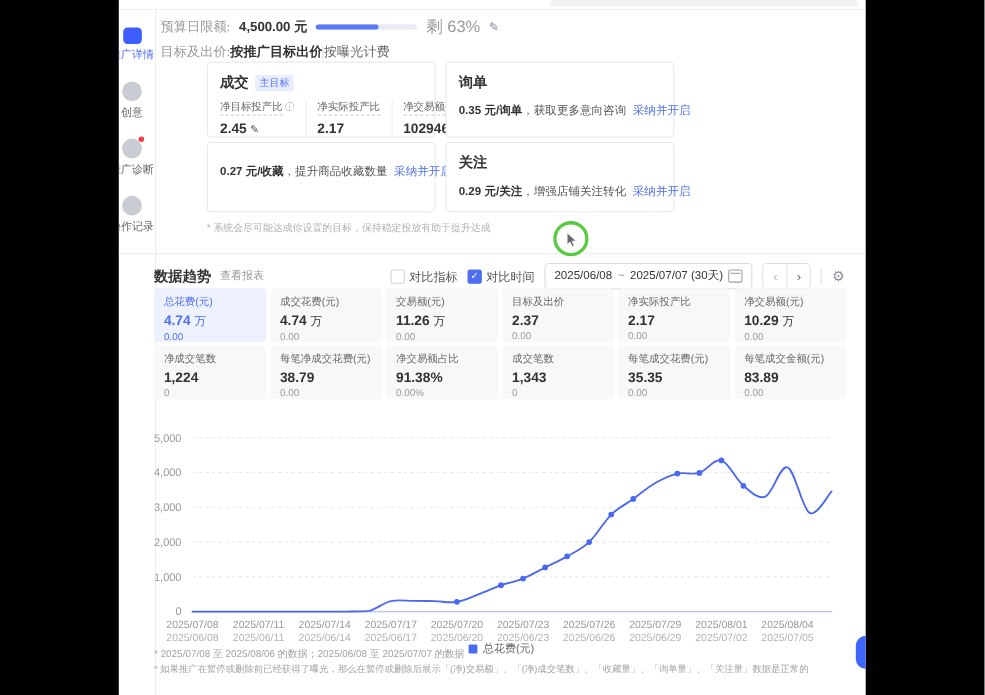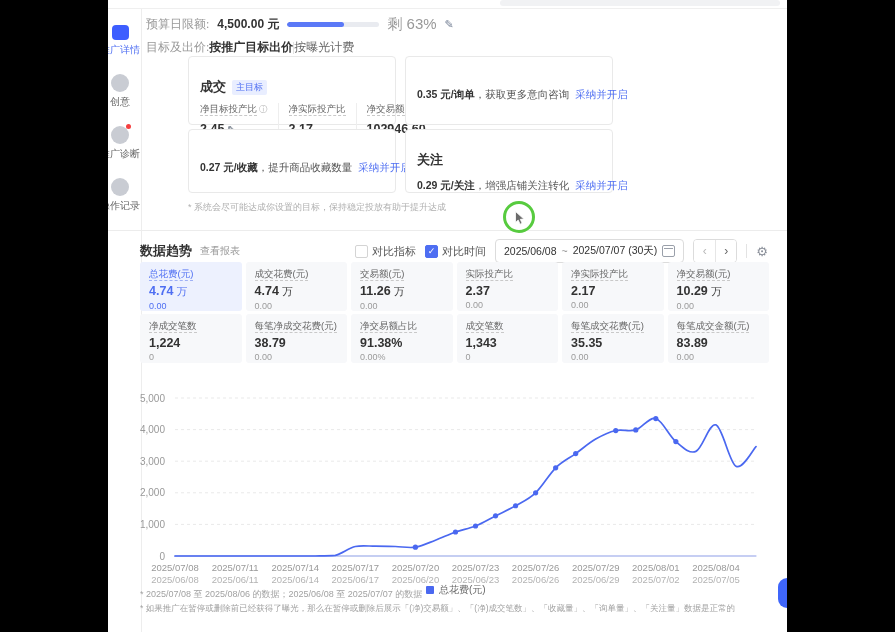--- a/index.html
+++ b/index.html
@@ -30,21 +30,21 @@
   .rem{color:#999;font-size:15px;}
   .pencil{color:#7a8599;font-size:11px;cursor:pointer;}
 
   .goalbar-row{position:absolute;left:38px;top:39px;display:flex;align-items:center;font-size:12px;}
   .gb-opt{color:#666;cursor:pointer;}
   .gb-opt.sel{color:#333;font-weight:bold;}
   .gb-sep{width:1px;height:12px;background:#e3e3e3;}
 
   
   .goal-grid{position:absolute;left:80px;top:56px;width:424px;display:grid;grid-template-columns:208px 208px;grid-template-rows:69px 64px;gap:4px 9px;}
-  .gcard{border:1px solid #e9e9e9;border-radius:4px;background:#fff;box-sizing:border-box;padding:21px 11px;}
+  .gcard{border:1px solid #e9e9e9;border-radius:4px;background:#fff;box-sizing:border-box;padding:9px 11px;}
   .gtitle-row{display:flex;align-items:center;gap:6px;}
   .gtitle{font-size:13px;font-weight:bold;color:#333;}
   .gbadge{font-size:9px;color:#4e6ef2;background:#e9eeff;padding:1px 4px;border-radius:2px;}
   .gmetrics{display:flex;margin-top:7px;}
   .gm{padding-right:10px;}
   .gm+.gm{border-left:1px solid #eee;padding-left:10px;}
   .gm-l{font-size:9.5px;color:#666;white-space:nowrap;}
   .dashed{border-bottom:1px dashed #c9c9c9;padding-bottom:1px;text-align:right;}
   .info{font-size:8.5px;color:#b3b3b3;margin-left:2px;}
   .gm-v{font-size:12.5px;font-weight:bold;color:#333;margin-top:6px;}
@@ -162,20 +162,23 @@
           <div class="gm-v"><span>2.17</span></div>
         </div>
         <div class="gm">
           <div class="gm-l"><span class="dashed">净交易额(元)</span></div>
           <div class="gm-v"><span>102946.60</span></div>
         </div>
       </div>
     </div>
 
     <div class="gcard">
+      <div class="gtitle-row">
+          <span class="gtitle">询单</span>
+        </div>
       <div class="gdesc"><span class="gprice">0.35 元/询单</span><span>，获取更多意向咨询</span><a class="gaction">采纳并开启</a></div>
     </div>
 
     <div class="gcard">
       <div class="gdesc"><span class="gprice">0.27 元/收藏</span><span>，提升商品收藏数量</span><a class="gaction">采纳并开启</a></div>
     </div>
 
     <div class="gcard">
       <div class="gtitle-row">
           <span class="gtitle">关注</span>
@@ -224,21 +227,21 @@
         <div class="m-l"><span class="dashed2">成交花费(元)</span></div>
         <div class="m-v">4.74 <span class="unit">万</span></div>
         <div class="m-s">0.00</div>
       </div>
       <div class="mcard">
         <div class="m-l"><span class="dashed2">交易额(元)</span></div>
         <div class="m-v">11.26 <span class="unit">万</span></div>
         <div class="m-s">0.00</div>
       </div>
       <div class="mcard">
-        <div class="m-l"><span class="dashed2">实际投产比</span></div>
+        <div class="m-l"><span class="dashed2">目标及出价</span></div>
         <div class="m-v">2.37</div>
         <div class="m-s">0.00</div>
       </div>
       <div class="mcard">
         <div class="m-l"><span class="dashed2">净实际投产比</span></div>
         <div class="m-v">2.17</div>
         <div class="m-s">0.00</div>
       </div>
       <div class="mcard">
         <div class="m-l"><span class="dashed2">净交易额(元)</span></div>

